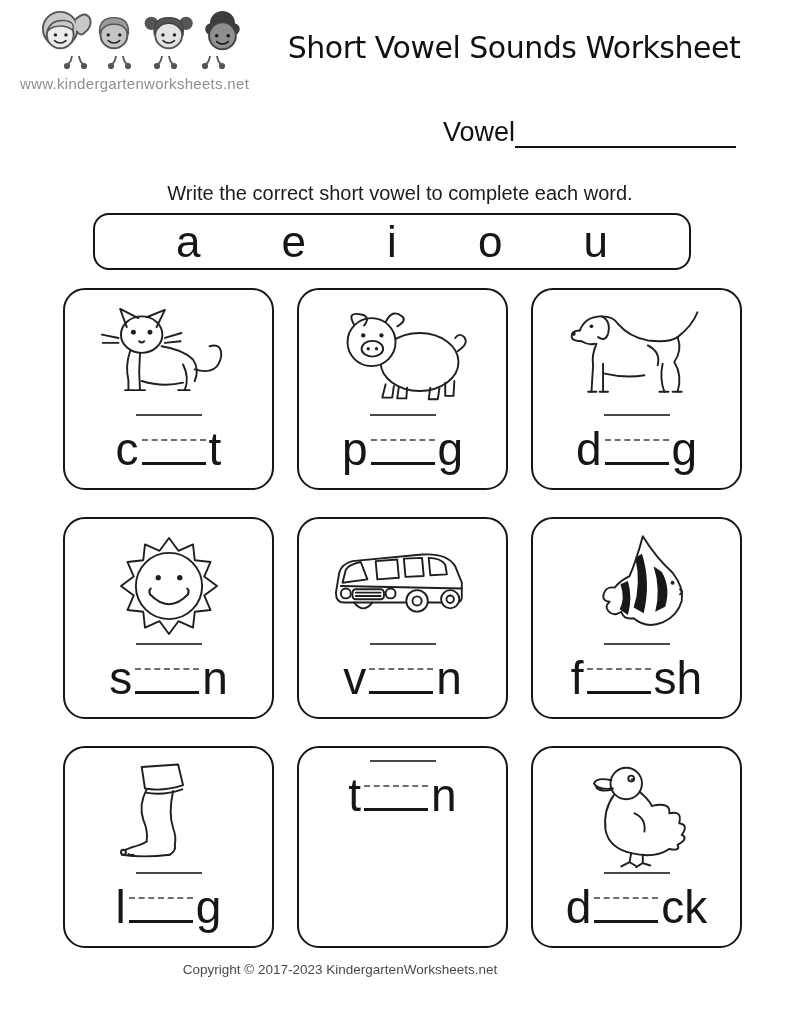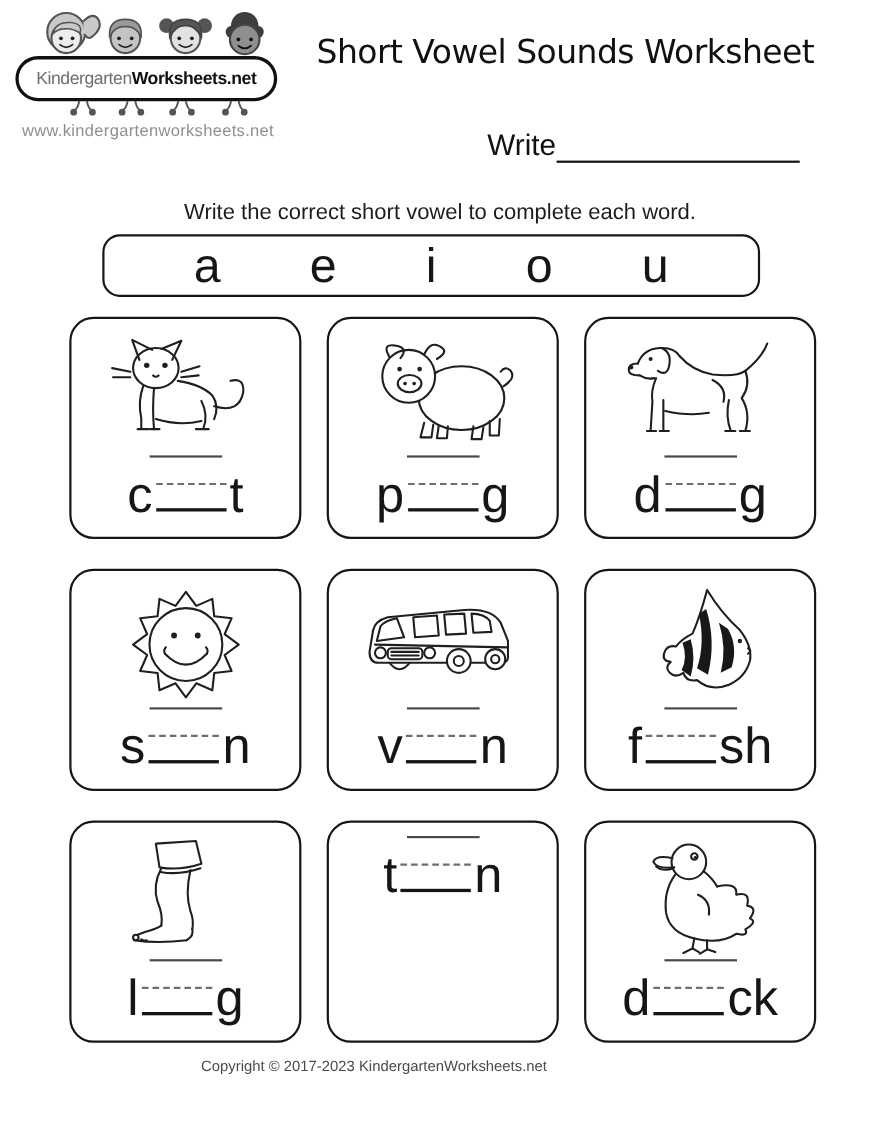--- a/index.html
+++ b/index.html
@@ -88,24 +88,20 @@
       <path d="M139,34 Q145,39 151,34" fill="none" stroke="#222" stroke-width="1.6" stroke-linecap="round"></path>
 
       <circle cx="201" cy="16" r="13" fill="#3d3d3d"></circle>
       <circle cx="189" cy="22" r="6" fill="#3d3d3d"></circle>
         <circle cx="213" cy="22" r="6" fill="#3d3d3d"></circle>
       <circle cx="201" cy="29" r="14" fill="#8f8f8f" stroke="#444" stroke-width="2"></circle>
       <circle cx="195" cy="29" r="1.8" fill="#111"></circle>
         <circle cx="207" cy="29" r="1.8" fill="#111"></circle>
       <path d="M195,35 Q201,40 207,35" fill="none" stroke="#111" stroke-width="1.6" stroke-linecap="round"></path>
     </svg>
-    <div class="pill">
-      <span class="p1">Kindergarten</span>
-        <span class="p2">Worksheets.net</span>
-    </div>
     <svg class="legs-svg" width="210" height="14" viewBox="0 0 210 14">
       <g stroke="#555" stroke-width="1.8" fill="#555" stroke-linecap="round">
         <path d="M40,0 q-1,6 -4,8" fill="none"></path>
           <circle cx="35" cy="10" r="2.2"></circle>
         <path d="M47,0 q1,6 4,8" fill="none"></path>
           <circle cx="52" cy="10" r="2.2"></circle>
         <path d="M84,0 q-1,6 -4,8" fill="none"></path>
           <circle cx="79" cy="10" r="2.2"></circle>
         <path d="M91,0 q1,6 4,8" fill="none"></path>
           <circle cx="96" cy="10" r="2.2"></circle>
@@ -117,21 +113,21 @@
           <circle cx="173" cy="10" r="2.2"></circle>
         <path d="M185,0 q1,6 4,8" fill="none"></path>
           <circle cx="190" cy="10" r="2.2"></circle>
       </g>
     </svg>
     <div class="site-url">www.kindergartenworksheets.net</div>
   </div>
 
   <div class="title">Short Vowel Sounds Worksheet</div>
   <div class="name-row">
-    <span>Write</span><span class="name-line"></span>
+    <span>Vowel</span><span class="name-line"></span>
   </div>
 
   <div class="instruction">Write the correct short vowel to complete each word.</div>
 
   <div class="vowel-bank">
     <span>a</span>
     <span>e</span>
     <span>i</span>
     <span>o</span>
     <span>u</span>

